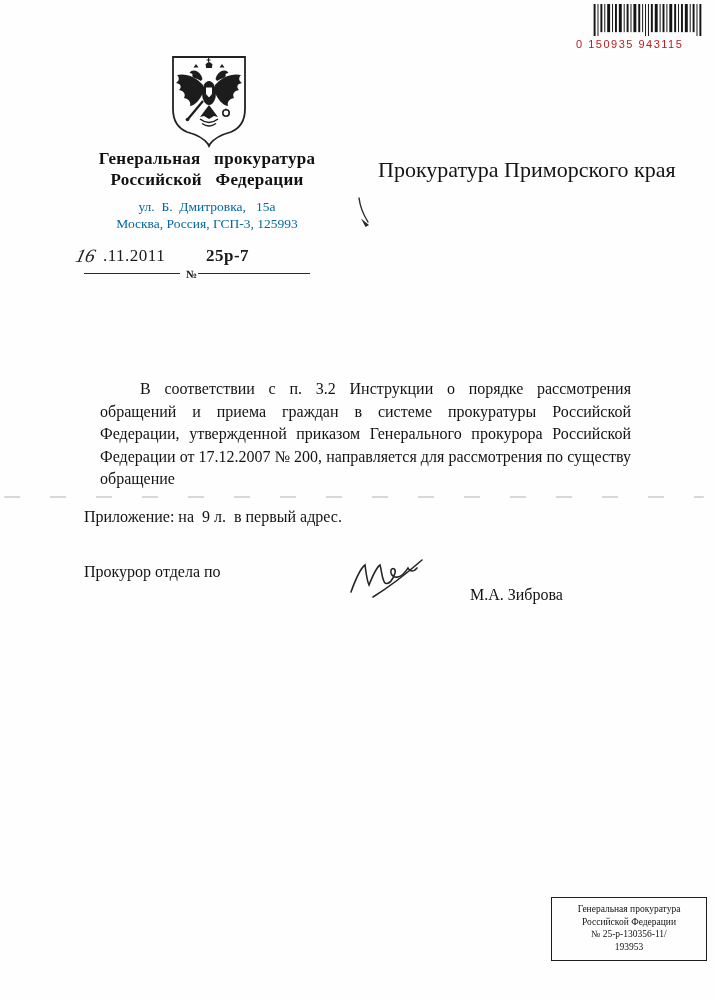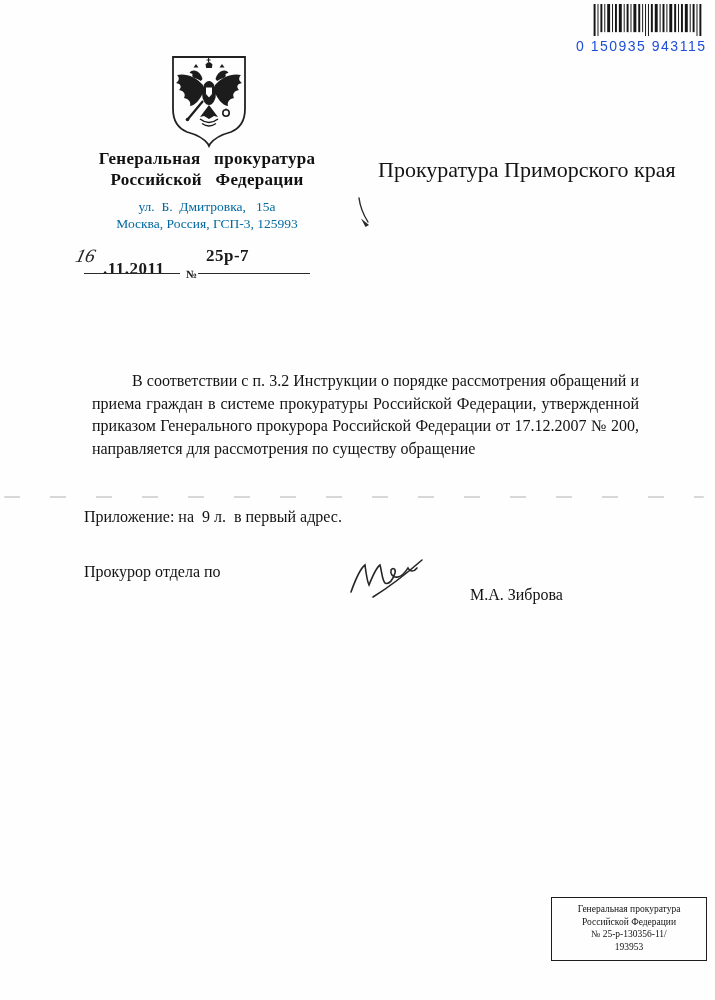--- a/index.html
+++ b/index.html
@@ -10,50 +10,50 @@
     font-family:"Liberation Serif", serif;
     color:#1a1a1a;
     overflow:hidden;
     margin:0 auto;
   }
   
   .barcode{position:absolute;left:576px;top:4px;width:134px;}
   .barcode-bars{display:block;margin-left:12px;}
   .barcode-digits{
     font-family:"Liberation Sans", sans-serif;
-    font-size:14px;letter-spacing:1.5px;color:#1d4ed8;
+    font-size:11px;letter-spacing:1.5px;color:#b91c1c;
     margin-top:1px;white-space:nowrap;
   }
   
   .emblem{position:absolute;left:166px;top:55px;}
   
   .letterhead{position:absolute;left:78px;top:148px;width:258px;text-align:center;}
   .org-line{
     font-weight:bold;font-size:17px;line-height:21px;
     word-spacing:9px;letter-spacing:.3px;color:#111;
   }
   .address{margin-top:9px;font-size:13.5px;line-height:16.5px;white-space:pre-wrap;color:#0369a1;}
   
   .refline{position:absolute;left:76px;top:243px;width:260px;height:46px;font-size:17px;}
   .date-hand{
     position:absolute;left:0;top:2px;
     font-style:italic;font-size:19px;transform:skewX(-14deg);
     color:#222;
   }
-  .date-print{position:absolute;left:27px;top:16px;letter-spacing:.5px;font-weight:bold;}
+  .date-print{position:absolute;left:27px;top:3px;letter-spacing:.5px;}
   .ref-number{position:absolute;left:130px;top:3px;letter-spacing:.5px;font-weight:bold;}
   .ref-underline-1{position:absolute;left:8px;top:30px;width:96px;border-bottom:1.6px solid #2a2a2a;}
   .ref-no-label{position:absolute;left:110px;top:25px;font-size:11px;font-weight:bold;}
   .ref-underline-2{position:absolute;left:122px;top:30px;width:112px;border-bottom:1.6px solid #2a2a2a;}
   
   .recipient{position:absolute;left:378px;top:157px;width:300px;font-size:22px;color:#131313;}
   .pen-mark{position:absolute;left:352px;top:196px;}
   
   .body-text{position:absolute;left:84px;top:362px;width:563px;font-size:16px;line-height:22.5px;text-align:justify;color:#131313;}
-  .body-text p{margin:8px;text-indent:40px;}
+  .body-text p{margin:16px;text-indent:40px;}
   .artifact-line{
     position:absolute;left:4px;top:496px;width:700px;height:2px;
     background:repeating-linear-gradient(90deg, rgba(70,70,70,.38) 0 16px, rgba(0,0,0,0) 16px 46px);
     opacity:.55;border-radius:1px;
   }
   .attachment{position:absolute;left:84px;top:508px;font-size:16px;white-space:pre-wrap;color:#131313;}
   
   .sign-title{position:absolute;left:84px;top:561px;font-size:16px;line-height:21.5px;color:#131313;}
   .signature{position:absolute;left:348px;top:556px;}
   .sign-name{position:absolute;left:470px;top:586px;width:206px;font-size:16px;color:#131313;}

